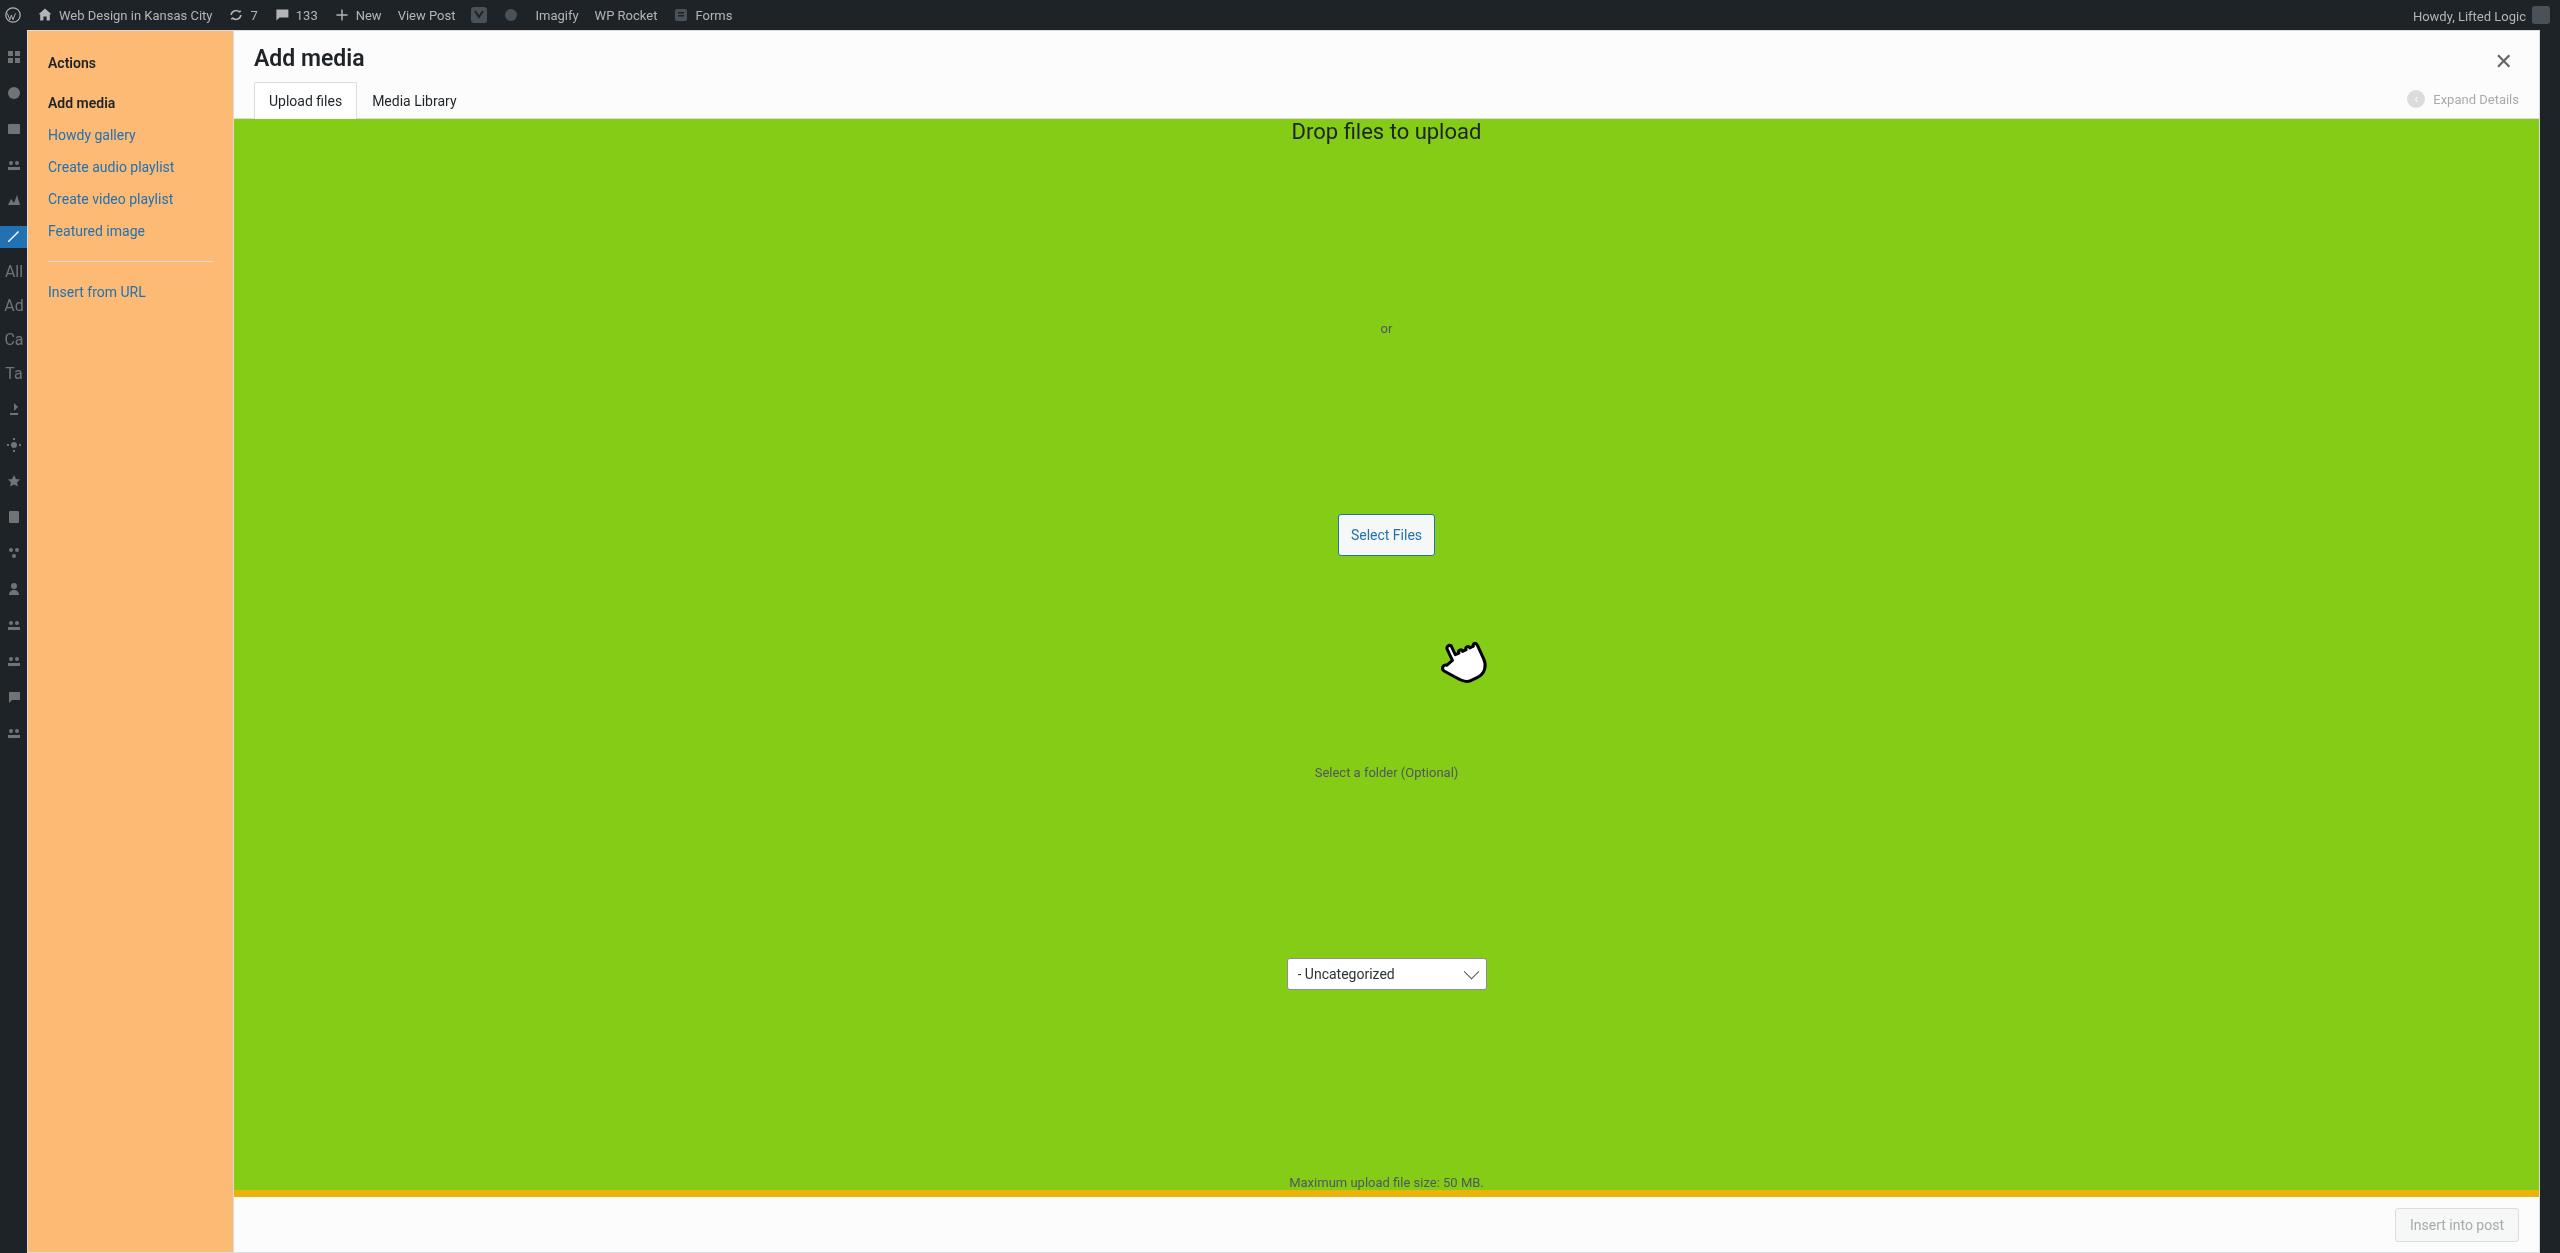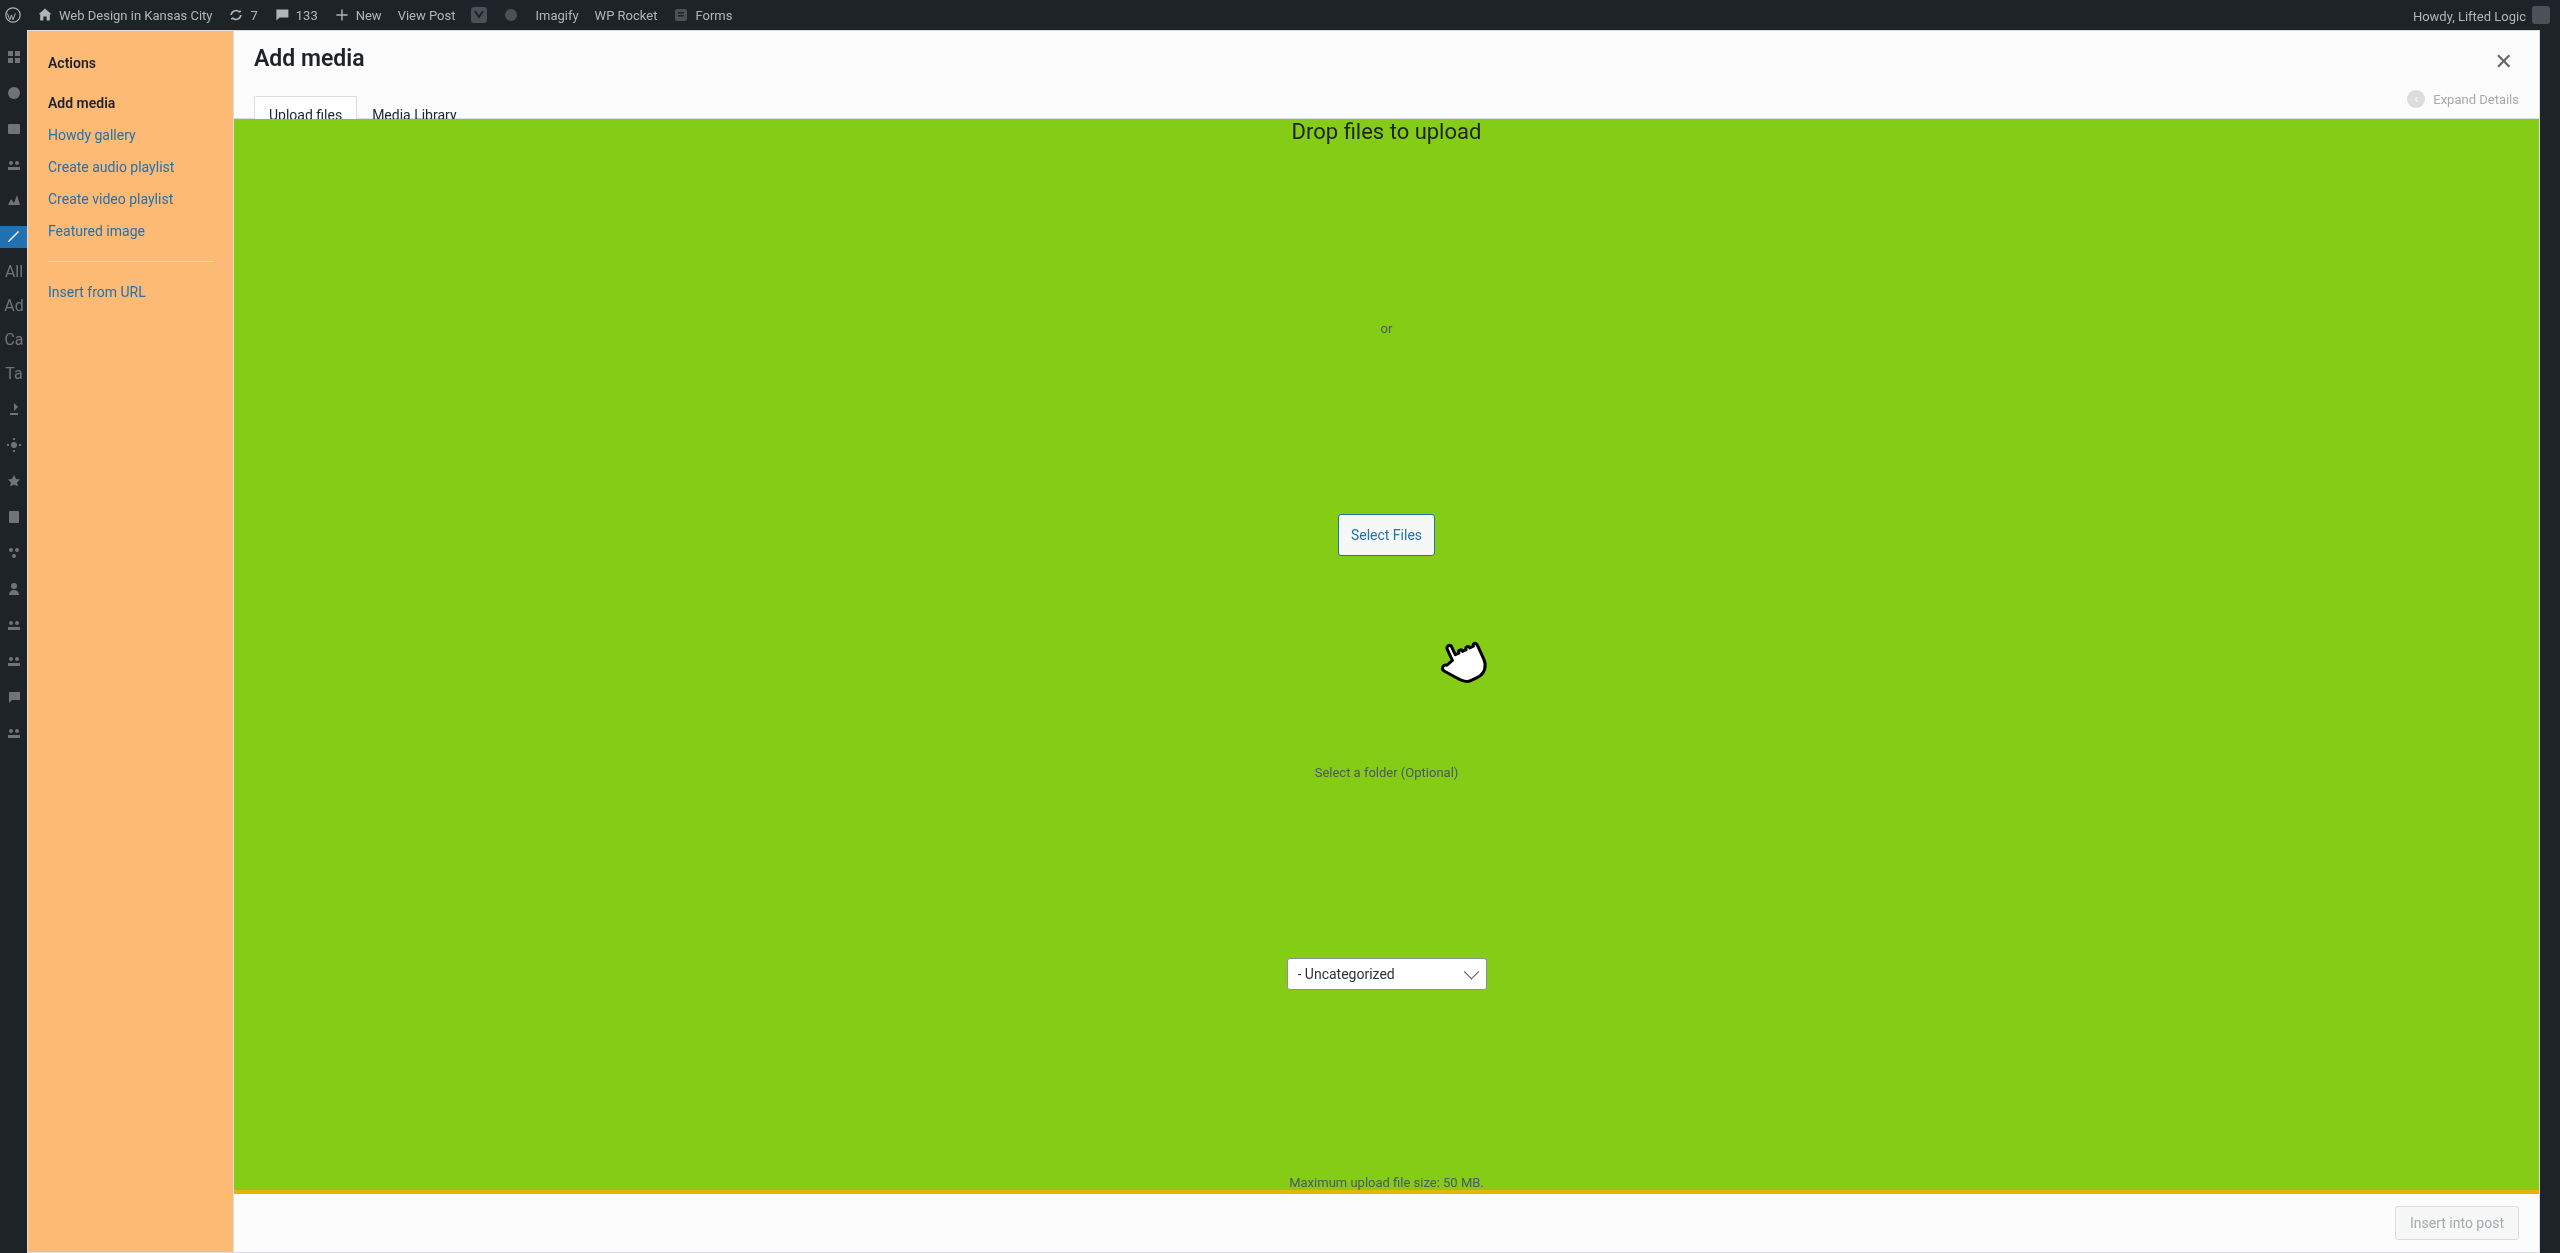--- a/index.html
+++ b/index.html
@@ -30,41 +30,41 @@
 .actions-sidebar .divider { height: 1px; background: #dcdcde; margin: 14px 0; }
 
 
 .main-panel { flex: 1; display: flex; flex-direction: column; }
 .modal-header { display: flex; align-items: flex-start; justify-content: space-between; padding: 14px 20px 0 20px; }
 .modal-title { font-size: 23px; font-weight: 600; color: #1d2327; margin-bottom: 14px; }
 .close-btn { font-size: 22px; color: #666; cursor: pointer; padding: 4px 6px; }
 
 .tabs-row { display:flex; align-items:center; justify-content:space-between; border-bottom: 1px solid #dcdcde; padding: 0 20px; margin-top:-6px;}
 .tabs { display: flex; gap: 0; }
-.tab { padding: 10px 14px; font-size: 14px; color: #1d2327; cursor: pointer; border: 1px solid transparent; position: relative; top: 16px; }
+.tab { padding: 10px 14px; font-size: 14px; color: #1d2327; cursor: pointer; border: 1px solid transparent; position: relative; top: 2px; }
 .tab.active { border: 1px solid #dcdcde; border-bottom-color: #fff; background: #fff; border-top-left-radius: 2px; border-top-right-radius: 2px; }
 .expand-details { display:flex; align-items:center; gap:8px; color:#a7aaad; font-size:13px; cursor:default; }
 .expand-details .circ { width:18px; height:18px; border-radius:50%; background:#dcdcde; display:flex; align-items:center; justify-content:center; color:#fff; font-size:12px;}
 
 
 .content-area { flex: 1; background: #84cc16; display: flex; flex-direction: column; align-items: center; justify-content: space-between; gap: 12px; position:relative; }
 .dropzone-title { font-size: 22px; color: #1d2327; }
 .or-text { font-size: 13px; color: #50575e; }
 .select-files-btn { padding: 12px 12px; border: 1px solid #2271b1; color: #2271b1; background: #f6f7f7; border-radius: 3px; font-size: 14px; cursor: pointer; }
 .folder-label { font-size: 13px; color: #50575e; margin-top: 32px; }
 .folder-select { width: 200px; height: 32px; border: 1px solid #8c8f94; border-radius: 3px; background: #fff; padding: 4px 28px 4px 10px; font-size: 14px; color: #2c3338; appearance: none; -webkit-appearance:none; position: relative; }
 .select-wrap { position: relative; }
 .select-wrap::after { content: ""; position: absolute; right: 10px; top: 50%; width: 10px; height: 10px; border-right: 1.5px solid #50575e; border-bottom: 1.5px solid #50575e; transform: translateY(-70%) rotate(45deg); pointer-events:none;}
 .max-size { font-size: 13px; color: #50575e; margin-top: 8px;}
 
 
 .cursor-svg { position:absolute; width:70px; height:60px; pointer-events:none; left: calc(50% + 48px); top: calc(50% - 26px); transform: translate(0,0);}
 
 
-.modal-footer { height: 62px; border-top: 4px solid #eab308; padding: 12px 20px; display: flex; justify-content: flex-end; align-items: center; background: #fcfcfc;}
+.modal-footer { height: 62px; border-top: 7px solid #eab308; padding: 12px 20px; display: flex; justify-content: flex-end; align-items: center; background: #fcfcfc;}
 .insert-btn { padding: 8px 14px; border: 1px solid #dcdcde; background: #f6f7f7; color: #a7aaad; border-radius: 3px; font-size: 14px; cursor: not-allowed; }
 
 svg { display:block; }
 </style>
 </head>
 <body>
 
 <div class="admin-bar">
   <div class="left">
     <span class="item">

